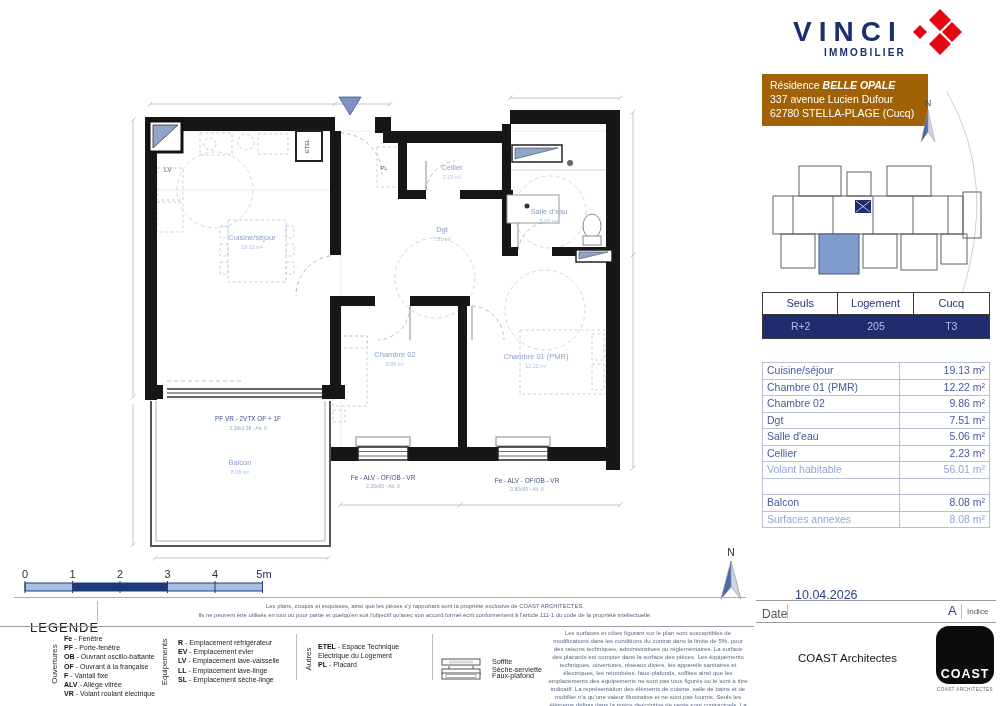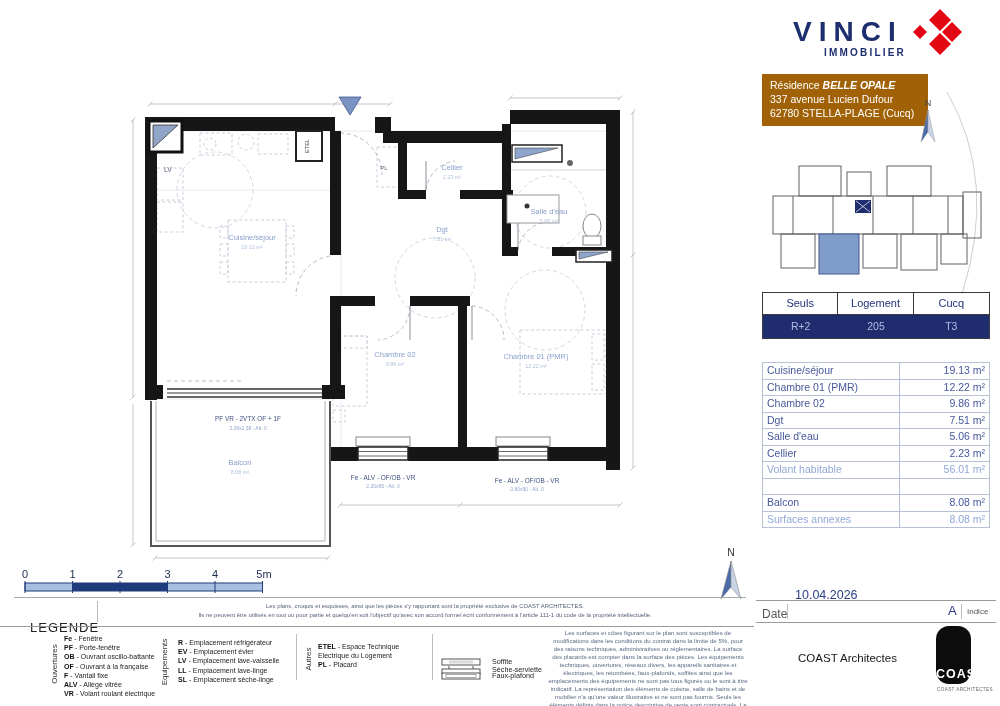--- a/index.html
+++ b/index.html
@@ -31,21 +31,21 @@
   
   .d-top{left:756px;top:600px;width:240px;border-top:1px solid #9a9a9a;}
   .d-bot{left:756px;top:622px;width:240px;border-top:1px solid #9a9a9a;}
   .d-label{left:762px;top:607px;font-size:12px;color:#555;}
   .d-v1{left:787px;top:604px;height:15px;border-left:1px solid #bbb;}
   .d-val{left:795px;top:588px;font-size:12.5px;color:#2b3f85;}
   .d-ind{left:948px;top:603px;font-size:13px;color:#2b3f85;}
   .d-v2{left:961px;top:604px;height:15px;border-left:1px solid #bbb;}
   .d-indl{left:967px;top:607px;font-size:8px;color:#555;}
   .architect{left:765px;top:652px;width:165px;text-align:center;font-size:11.5px;color:#161616;}
-  .coast-logo{left:936px;top:626px;width:35px;height:58px;background:#0c0c0c;border-radius:13px;}
+  .coast-logo{left:936px;top:626px;width:58px;height:58px;background:#0c0c0c;border-radius:13px;}
   .coast-logo span{position:absolute;bottom:3px;left:0;width:100%;text-align:center;color:#fff;
         font-size:12.5px;font-weight:bold;letter-spacing:1px;}
   .coast-sub{left:930px;top:687px;width:70px;text-align:center;font-size:4.6px;color:#666;letter-spacing:.4px;}
   
   .hr1{left:14px;top:597px;width:732px;border-top:1px solid #aaa;}
   .hr2{left:0px;top:626px;width:754px;border-top:1px solid #999;}
   .legende{left:30px;top:620px;font-size:13px;color:#222;letter-spacing:1px;}
   .vl{border-left:1px solid #bbb;}
   .vl0{left:97px;top:601px;height:21px;}
   .vl1{left:296px;top:634px;height:46px;}

